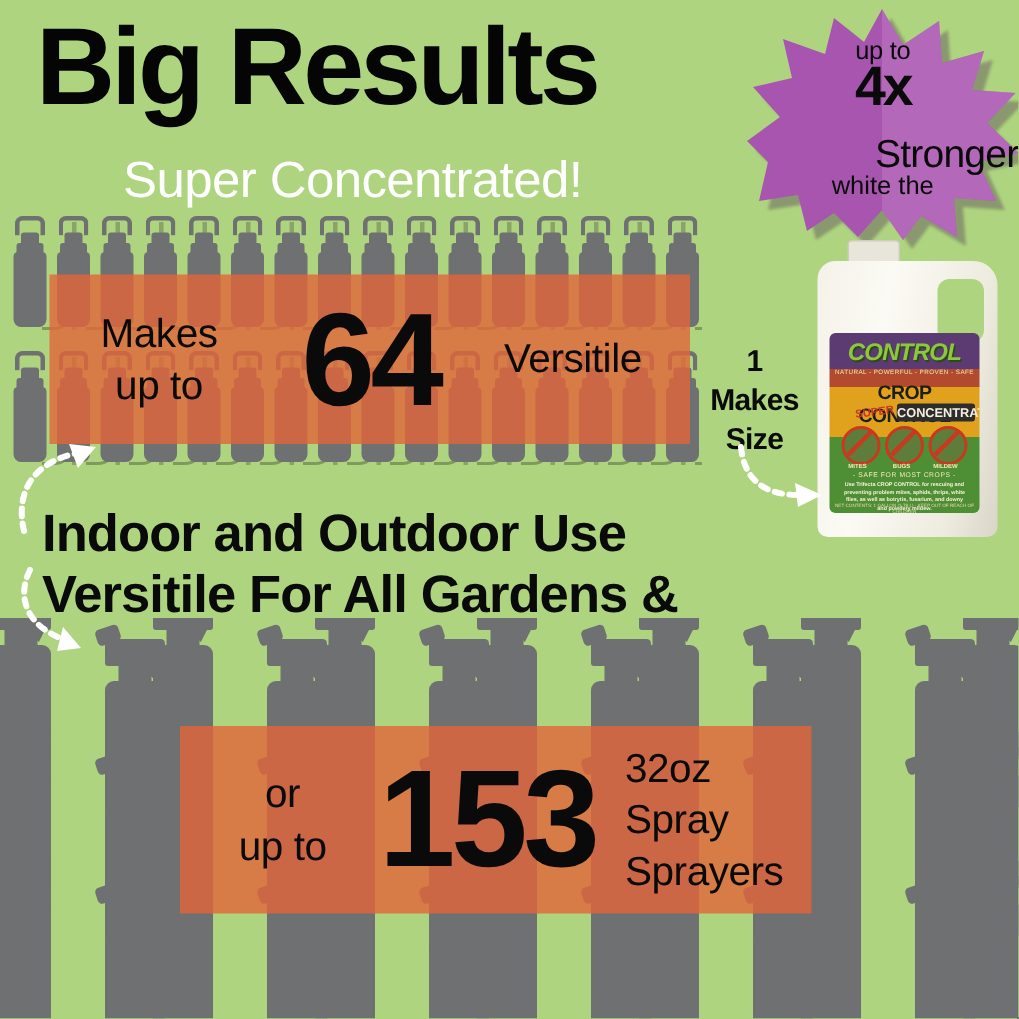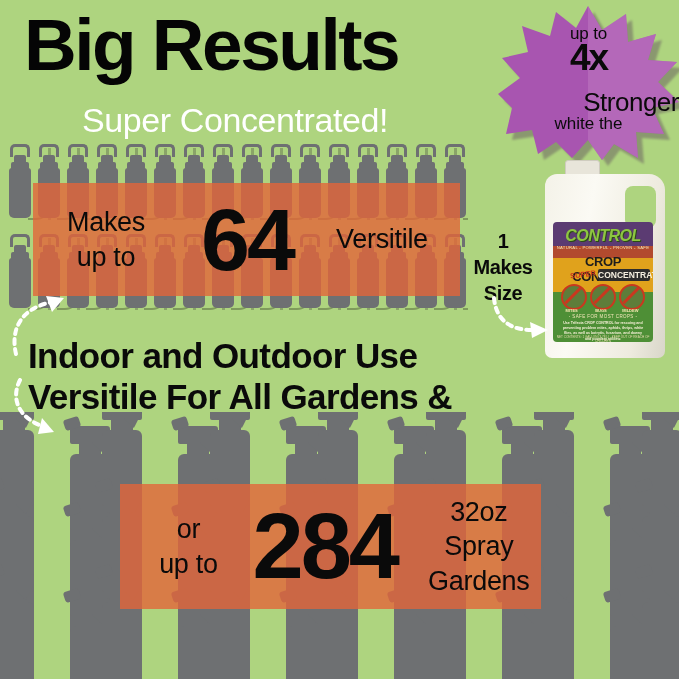--- a/index.html
+++ b/index.html
@@ -139,21 +139,21 @@
   #box-256 .ob-num{font-size:92px;}
   .ob-right{
     font-size:27px;line-height:1.28;text-align:left;
     font-weight:400;letter-spacing:-0.3px;
   }
   #box-64 .ob-left{margin-left:27px;width:92px;}
   #box-64 .ob-num{margin-left:22px;width:146px;text-align:center;}
   #box-64 .ob-right{margin-left:16px;}
   #box-256 .ob-left{margin-left:20px;width:104px;}
   #box-256 .ob-num{margin-left:6px;width:176px;text-align:center;}
-  #box-256 .ob-right{margin-left:10px;text-align:center;}
+  #box-256 .ob-right{margin-left:10px;}
 
   
   #starburst{
     position:absolute;left:498px;top:4px;width:181px;height:156px;
   }
   #starburst .burst-shadow,
   #starburst .burst-main{
     position:absolute;left:0;top:0;width:181px;height:156px;
   }
   #starburst .burst-shadow{
@@ -861,24 +861,24 @@
   <div id="versitile">
     <div>Indoor and Outdoor Use</div>
     <div>Versitile For All Gardens &amp;</div>
   </div>
 
   <div class="orange-box" id="box-256">
     <div class="ob-left">
       <div>or</div>
       <div>up to</div>
     </div>
-    <div class="ob-num">284</div>
+    <div class="ob-num">153</div>
     <div class="ob-right">
       <div>32oz Spray</div>
-      <div>Gardens</div>
+      <div>Sprayers</div>
     </div>
   </div>
 
   <div id="starburst">
     <svg class="burst-shadow" viewBox="0 0 181 156">
       <polygon points="90,2 104,26 128,10 130,38 158,30 150,56 179,58 160,78 181,98 154,104 166,130 138,128 140,154 116,140 104,156 90,136 74,154 58,138 40,150 34,126 8,130 14,104 0,90 22,74 4,54 30,48 24,22 52,32 58,8 78,24" fill="#4a2a52"></polygon>
     </svg>
     <svg class="burst-main" viewBox="0 0 181 156">
       <polygon points="90,2 104,26 128,10 130,38 158,30 150,56 179,58 160,78 181,98 154,104 166,130 138,128 140,154 116,140 104,156 90,136 74,154 58,138 40,150 34,126 8,130 14,104 0,90 22,74 4,54 30,48 24,22 52,32 58,8 78,24" fill="#a855b0"></polygon>
       <polygon points="90,2 104,26 128,10 130,38 158,30 150,56 179,58 160,78 181,98 154,104 166,130 138,128 140,154 116,140 104,156 90,136" fill="#bd78c1" opacity="0.55"></polygon>

